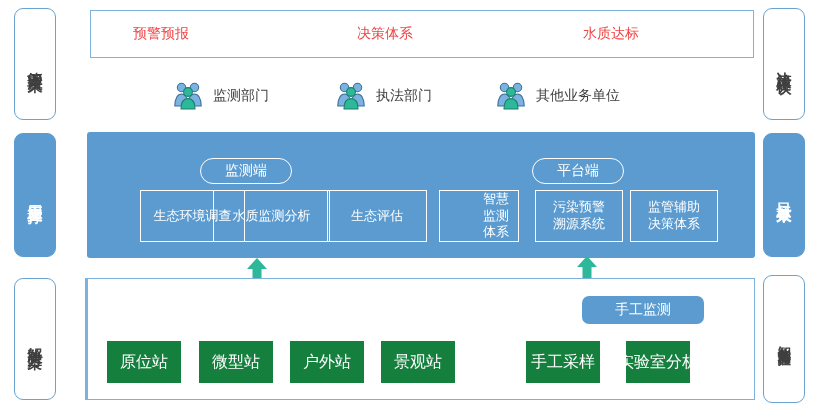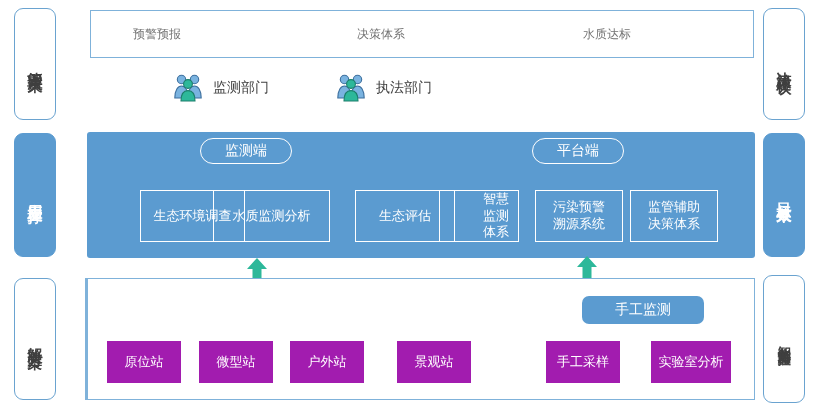--- a/index.html
+++ b/index.html
@@ -64,42 +64,42 @@
     top: 10px;
     width: 664px;
     height: 48px;
     box-sizing: border-box;
     border: 1.4px solid #7fb2da;
     background: #ffffff;
     display: flex;
     align-items: center;
   }
   .goal-item {
-    font-size: 12px;
-    color: #737373;
+    font-size: 14px;
+    color: #ef4444;
     position: absolute;
     white-space: nowrap;
   }
   .goal-item.g0 { left: 42px; }
   .goal-item.g1 { left: 266px; }
   .goal-item.g2 { left: 492px; }
 
   #actors-row {
     position: absolute;
     left: 90px;
     top: 70px;
     width: 664px;
     height: 48px;
   }
   .actor {
     position: absolute;
     display: flex;
     align-items: center;
     gap: 9px;
-    top: 2px;
+    top: 10px;
   }
   .actor.a0 { left: 82px; }
   .actor.a1 { left: 245px; }
   .actor.a2 { left: 405px; }
   .actor .label {
     font-size: 14px;
     color: #3f3f3f;
     white-space: nowrap;
   }
   .people-icon { width: 32px; height: 32px; display: block; }
@@ -109,21 +109,21 @@
     position: absolute;
     left: 87px;
     top: 132px;
     width: 668px;
     height: 126px;
     background: #5b9bd0;
     border-radius: 3px;
   }
   .mid-head {
     position: absolute;
-    top: 6px;
+    top: 26px;
     height: 26px;
     box-sizing: border-box;
     border: 1.6px solid #ffffff;
     border-radius: 13px;
     background: transparent;
     color: #ffffff;
     font-size: 14px;
     display: flex;
     align-items: center;
     justify-content: center;
@@ -144,21 +144,21 @@
     font-size: 13px;
     line-height: 1.3;
     display: flex;
     align-items: center;
     justify-content: center;
     text-align: center;
     padding: 0 4px;
   }
   #mid-card-0 { left: 13px;  width: 105px; margin-left: 40px; }
   #mid-card-1 { left: 126px; width: 117px; }
-  #mid-card-2 { left: 240px; width: 100px; margin-left: 28px; }
+  #mid-card-2 { left: 240px; width: 100px; }
   #mid-card-3 { left: 352px; width: 80px; padding-left: 38px; }
   #mid-card-4 { left: 448px; width: 88px; text-align: right; }
   #mid-card-5 { left: 543px; width: 88px; }
 
   
   .up-arrow {
     position: absolute;
     width: 22px;
     height: 24px;
   }
@@ -191,34 +191,34 @@
     padding: 0 16px;
     white-space: nowrap;
   }
   #bot-head-0 { left: 133px; width: 90px; }
   #bot-head-1 { left: 494px; width: 90px; }
 
   .bot-card {
     position: absolute;
     top: 62px;
     height: 42px;
-    background: #a21caf;
+    background: #15803d;
     color: #ffffff;
-    font-size: 13px;
+    font-size: 16px;
     display: flex;
     align-items: center;
     justify-content: center;
     white-space: nowrap;
   }
   #bot-card-0 { left: 19px;  width: 74px; }
   #bot-card-1 { left: 111px; width: 74px; }
   #bot-card-2 { left: 202px; width: 74px; }
-  #bot-card-3 { left: 309px; width: 74px; }
-  #bot-card-4 { left: 458px; width: 74px; font-family: Liberation Mono, monospace; }
-  #bot-card-5 { left: 563px; width: 80px; }
+  #bot-card-3 { left: 293px; width: 74px; }
+  #bot-card-4 { left: 438px; width: 74px; font-family: Liberation Mono, monospace; }
+  #bot-card-5 { left: 538px; width: 64px; }
 </style>
 </head>
 <body>
 
 <div id="canvas">
 
   <div class="side-pill white" id="pill-left-top">
     <span class="vtext">管理决策</span>
   </div>
   <div class="side-pill blue" id="pill-left-mid">
@@ -267,20 +267,33 @@
           <path d="M2.8 26 C2.8 18 6 14 9.5 14 C13 14 16.2 18 16.2 26 Z" fill="#7ab3e0" stroke="#3d6f9e" stroke-width="1.1"></path>
           <circle cx="22.5" cy="7.5" r="4.2" fill="#7ab3e0" stroke="#3d6f9e" stroke-width="1.1"></circle>
           <path d="M15.8 26 C15.8 18 19 14 22.5 14 C26 14 29.2 18 29.2 26 Z" fill="#7ab3e0" stroke="#3d6f9e" stroke-width="1.1"></path>
           <circle cx="16" cy="12" r="4.4" fill="#2db89a" stroke="#1d7f6c" stroke-width="1.1"></circle>
           <path d="M9 29 C9 21 12.4 18.6 16 18.6 C19.6 18.6 23 21 23 29 Z" fill="#2db89a" stroke="#1d7f6c" stroke-width="1.1"></path>
         </svg>
       </span>
       <span class="label">执法部门</span>
     </div>
 
+    <div class="actor a2">
+      <span>
+        <svg class="people-icon" viewBox="0 0 32 32" aria-hidden="true">
+          <circle cx="9.5" cy="7.5" r="4.2" fill="#7ab3e0" stroke="#3d6f9e" stroke-width="1.1"></circle>
+          <path d="M2.8 26 C2.8 18 6 14 9.5 14 C13 14 16.2 18 16.2 26 Z" fill="#7ab3e0" stroke="#3d6f9e" stroke-width="1.1"></path>
+          <circle cx="22.5" cy="7.5" r="4.2" fill="#7ab3e0" stroke="#3d6f9e" stroke-width="1.1"></circle>
+          <path d="M15.8 26 C15.8 18 19 14 22.5 14 C26 14 29.2 18 29.2 26 Z" fill="#7ab3e0" stroke="#3d6f9e" stroke-width="1.1"></path>
+          <circle cx="16" cy="12" r="4.4" fill="#2db89a" stroke="#1d7f6c" stroke-width="1.1"></circle>
+          <path d="M9 29 C9 21 12.4 18.6 16 18.6 C19.6 18.6 23 21 23 29 Z" fill="#2db89a" stroke="#1d7f6c" stroke-width="1.1"></path>
+        </svg>
+      </span>
+      <span class="label">其他业务单位</span>
+    </div>
 
   </div>
 
   <div id="mid-panel">
     <div class="mid-head" id="mid-head-0">监测端</div>
     <div class="mid-head" id="mid-head-1">平台端</div>
 
     <div class="mid-card" id="mid-card-0">生态环境调查</div>
     <div class="mid-card" id="mid-card-1">水质监测分析</div>
     <div class="mid-card" id="mid-card-2">生态评估</div>

